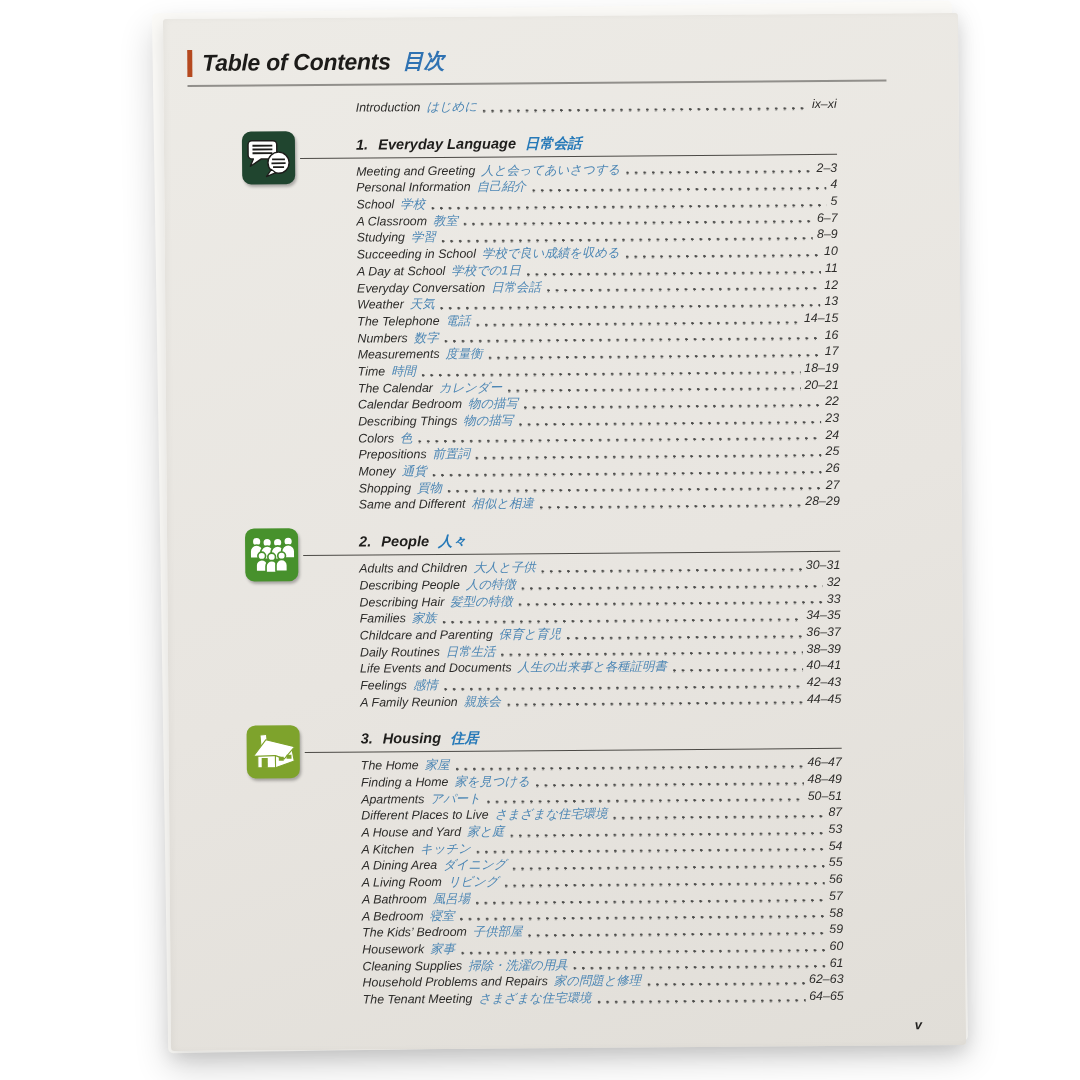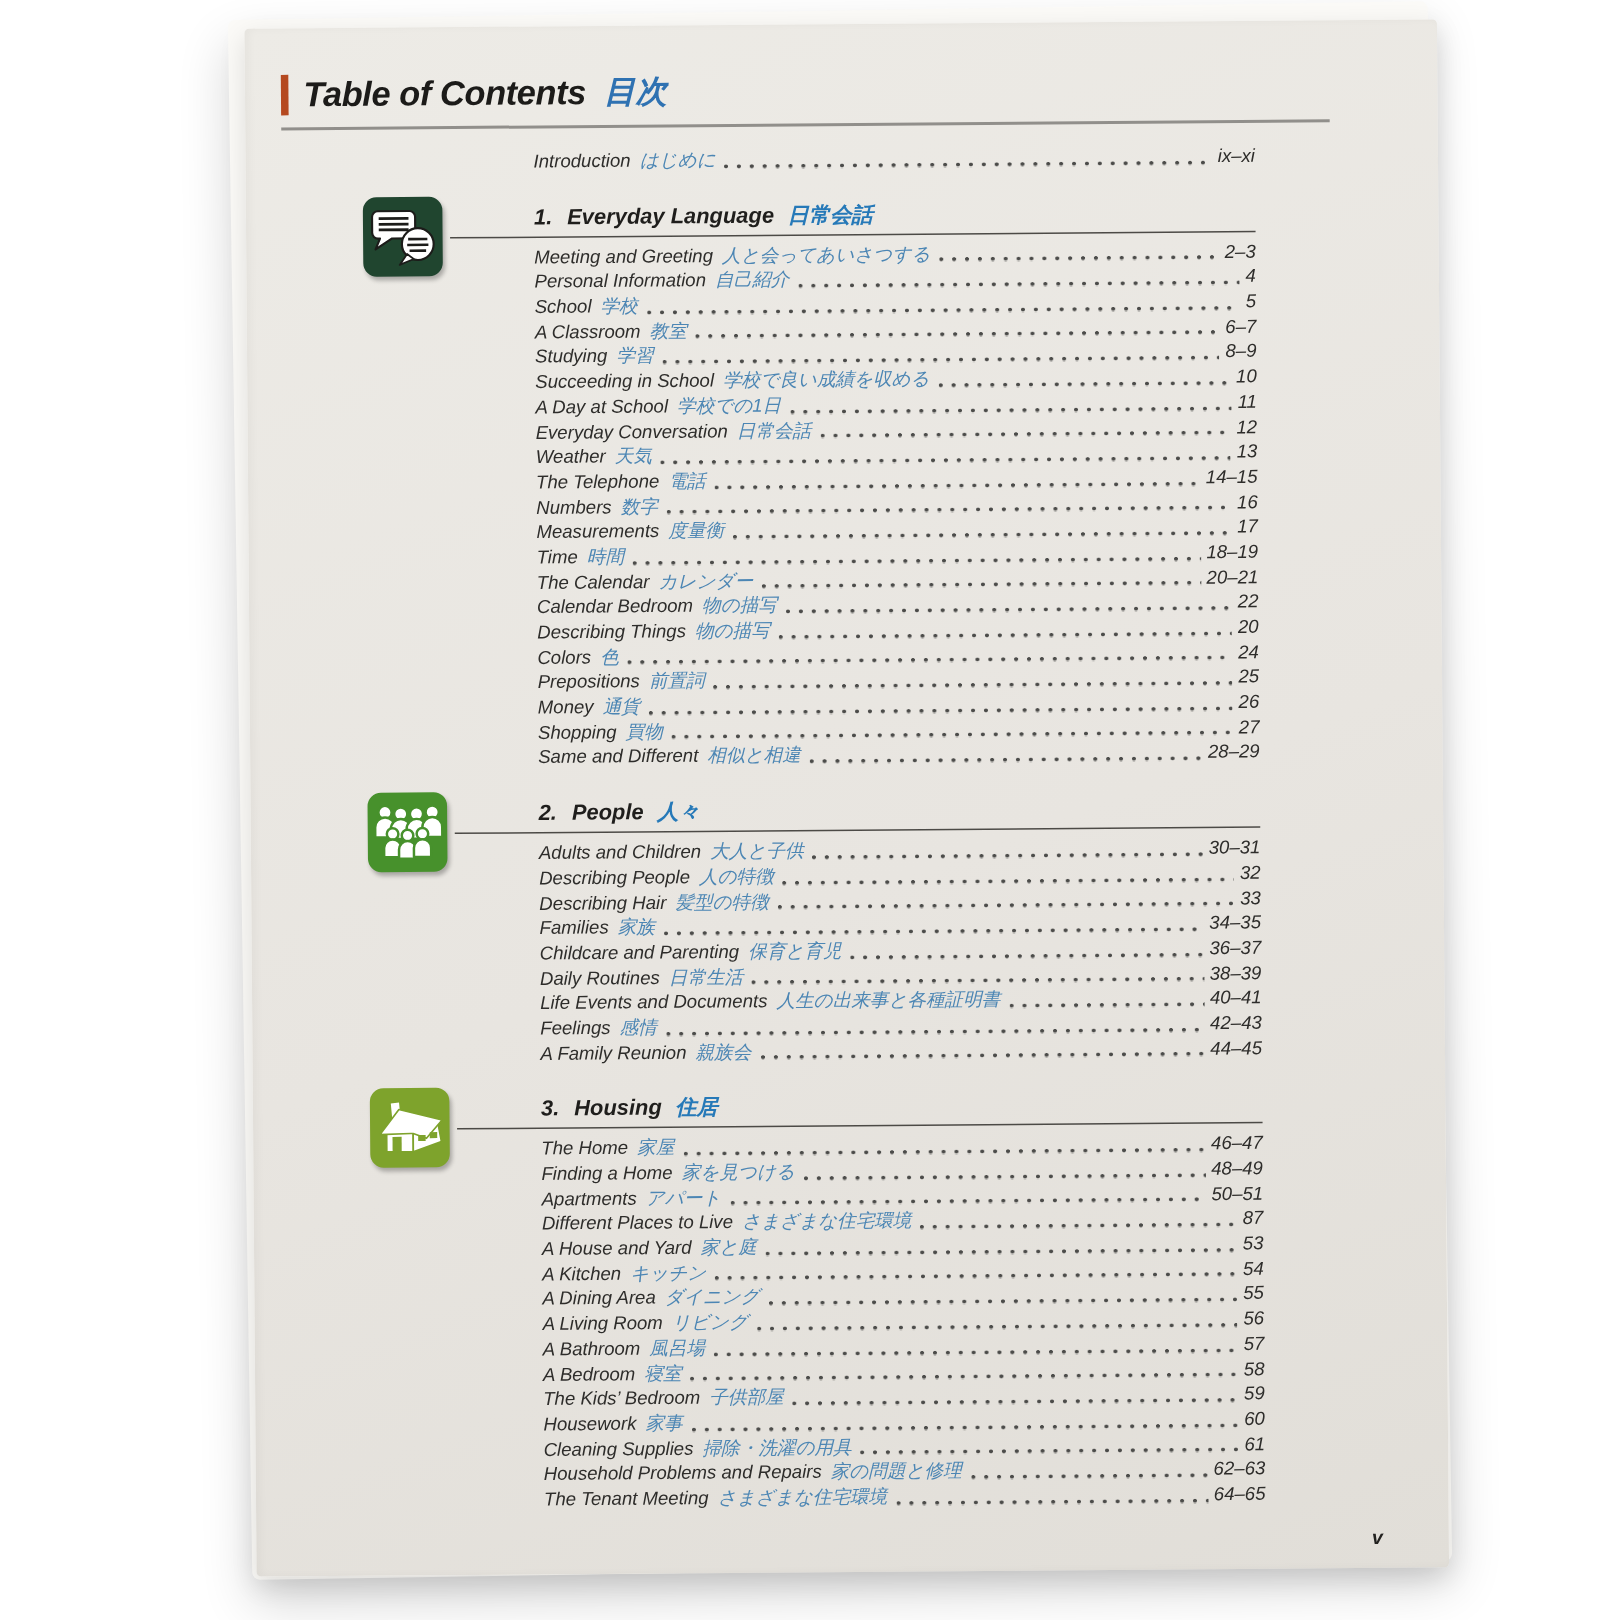--- a/index.html
+++ b/index.html
@@ -190,21 +190,21 @@
     <span class="en">Calendar Bedroom</span>
     <span class="jp">物の描写</span>
     <span class="dots"></span>
     <span class="pg">22</span>
   </div>
 
   <div class="row">
     <span class="en">Describing Things</span>
     <span class="jp">物の描写</span>
     <span class="dots"></span>
-    <span class="pg">20</span>
+    <span class="pg">23</span>
   </div>
 
   <div class="row">
     <span class="en">Colors</span>
     <span class="jp">色</span>
     <span class="dots"></span>
     <span class="pg">24</span>
   </div>
 
   <div class="row">

